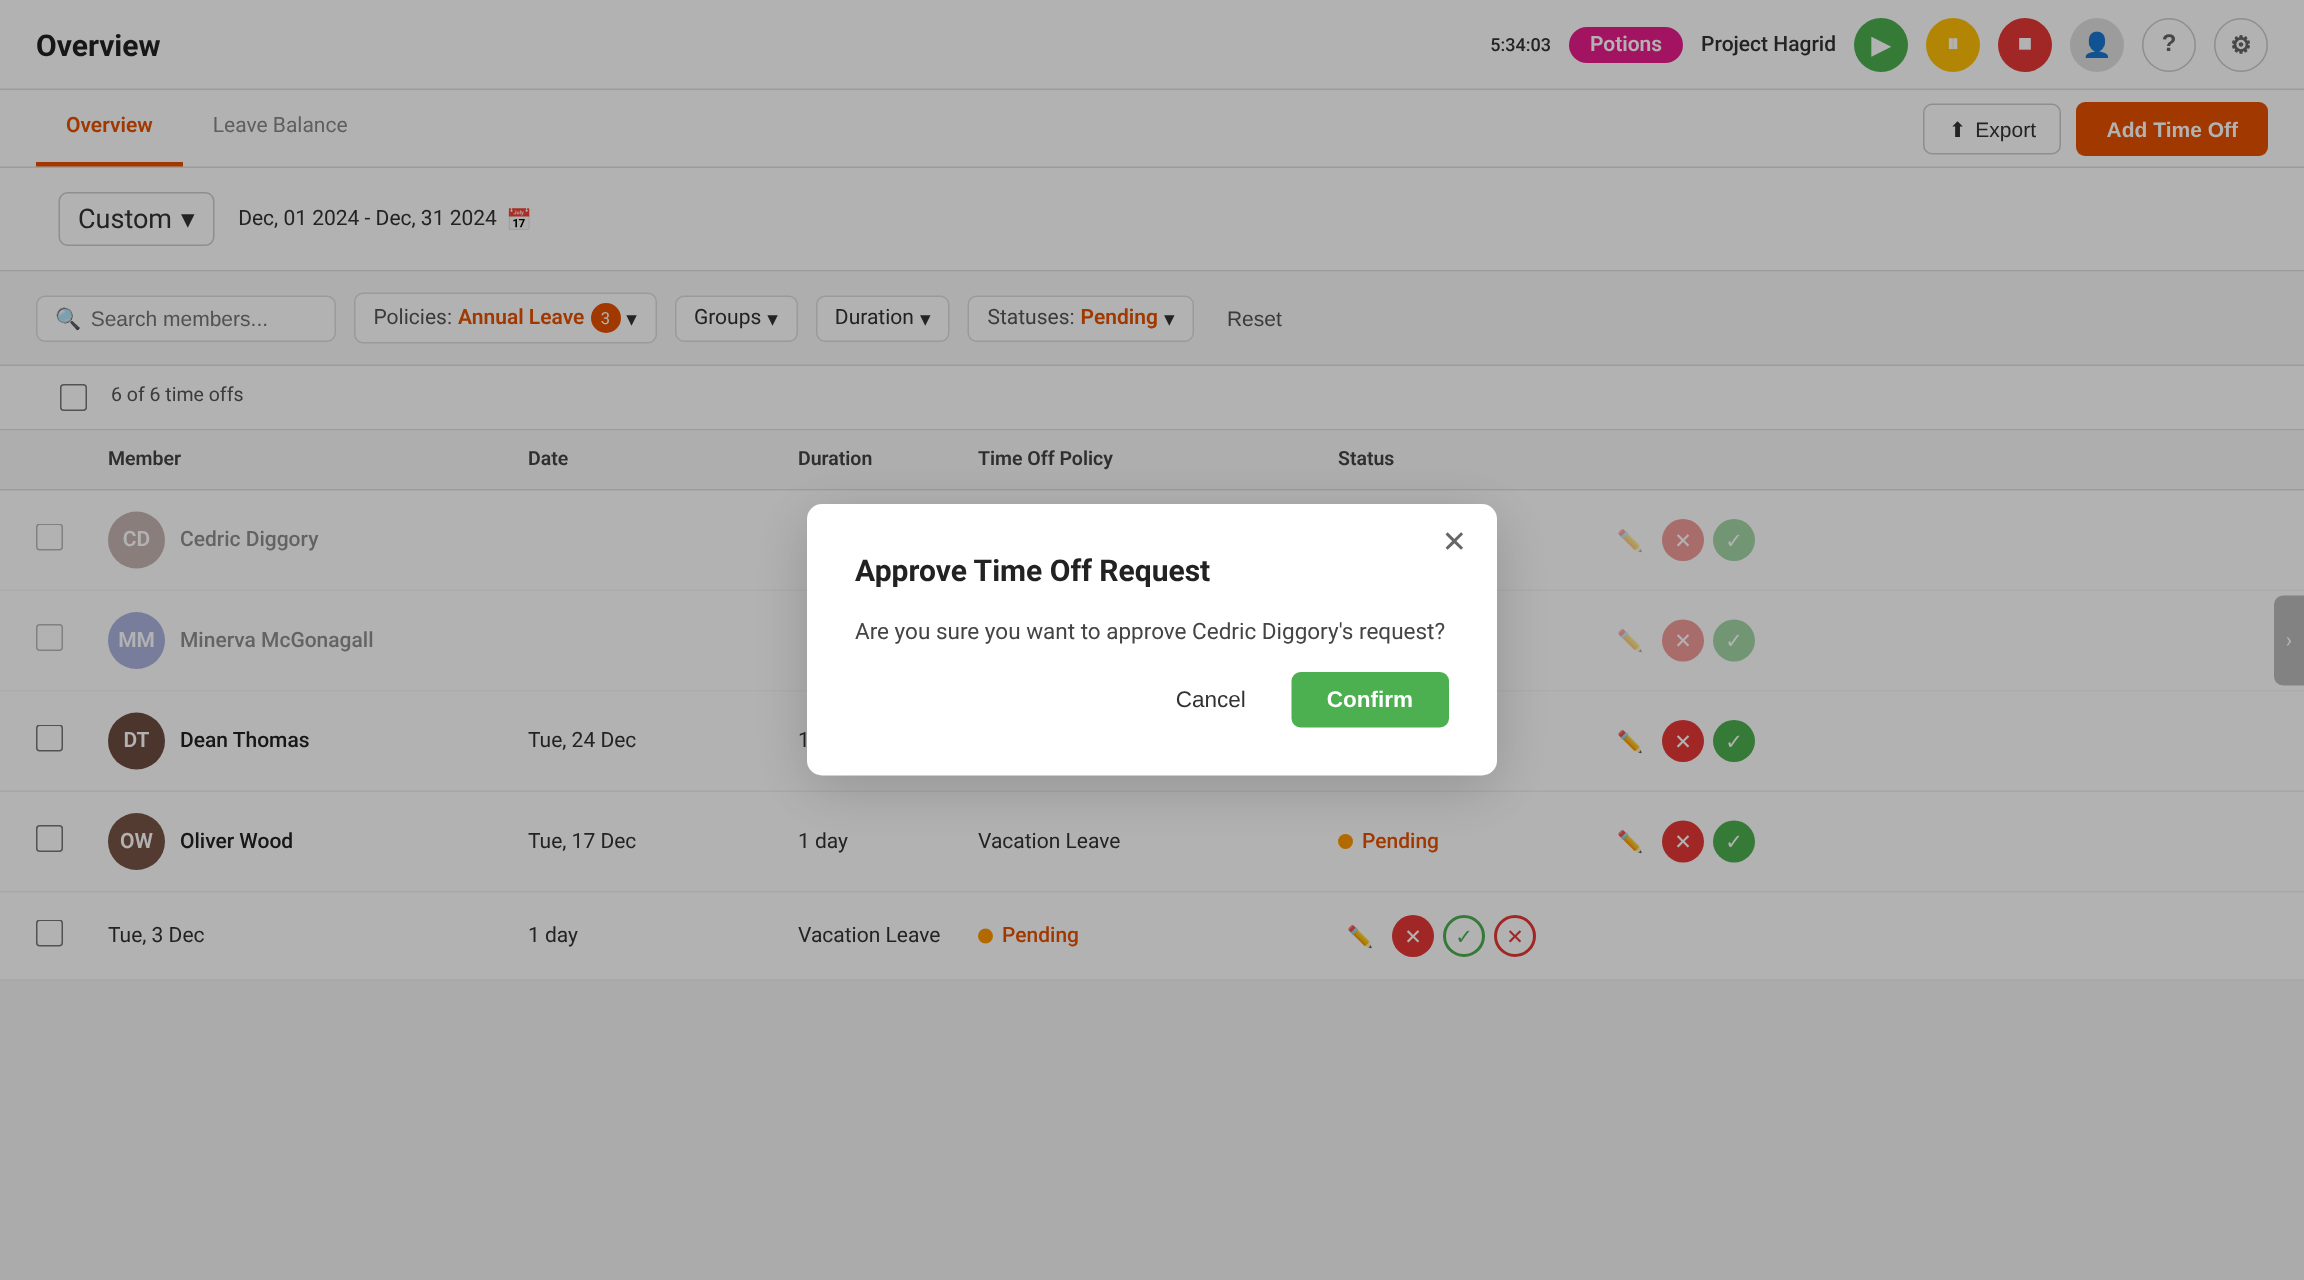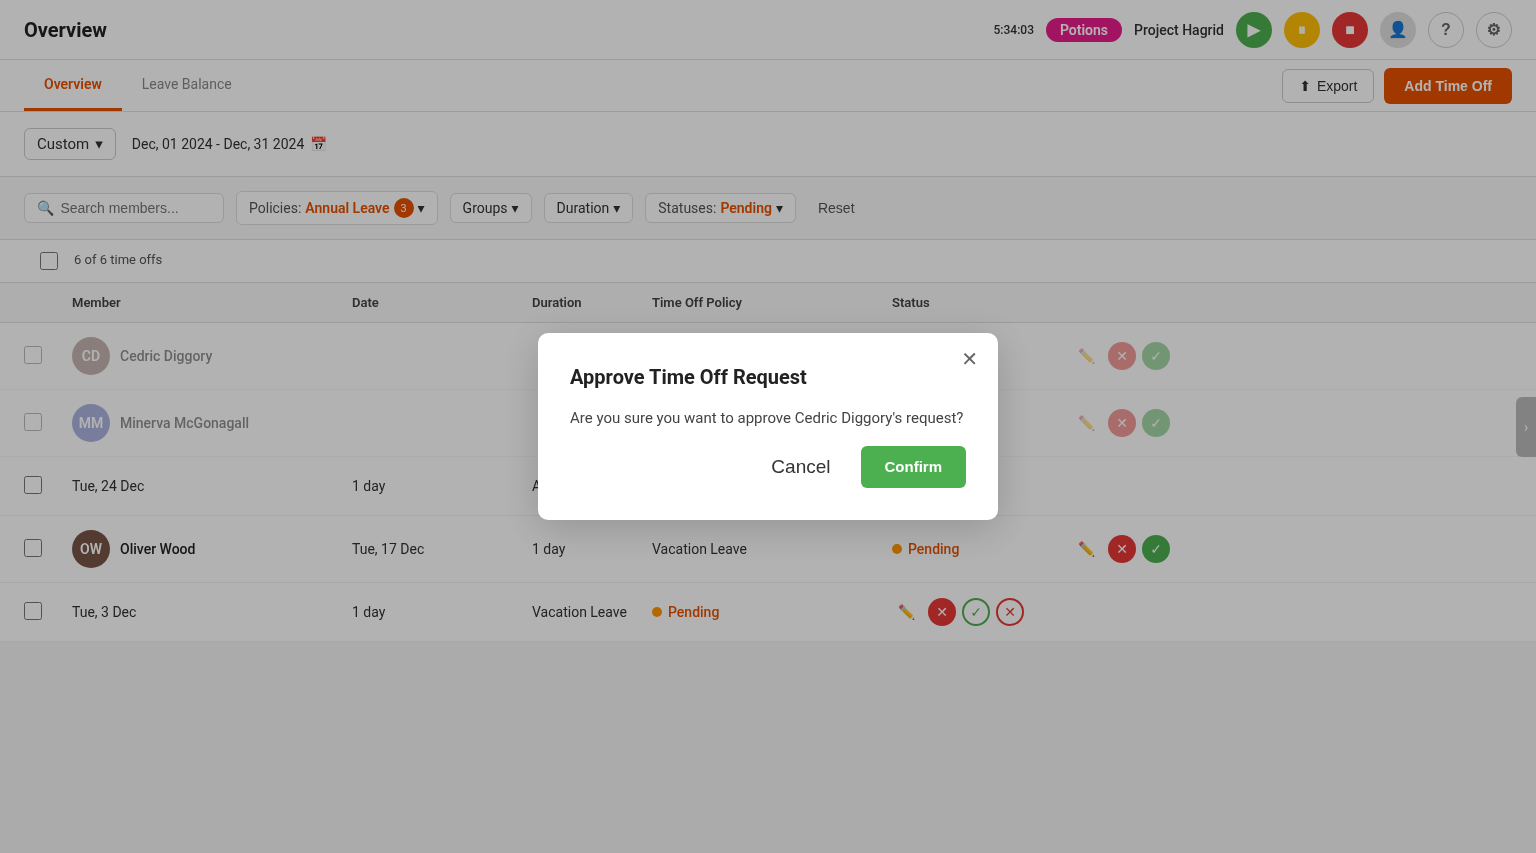--- a/index.html
+++ b/index.html
@@ -23,21 +23,21 @@
     .tabs-bar { display: flex; align-items: center; justify-content: space-between; padding: 0 24px; background: #fff; border-bottom: 1px solid #e0e0e0; }
     .tabs { display: flex; gap: 0; }
     .tab { padding: 16px 20px; font-size: 14px; color: #888; cursor: pointer; border-bottom: 3px solid transparent; }
     .tab.active { color: #e65100; border-bottom: 3px solid #e65100; font-weight: 600; }
     .tabs-actions { display: flex; gap: 10px; align-items: center; }
     .export-btn { border: 1px solid #ccc; background: #fff; color: #333; padding: 8px 16px; border-radius: 6px; cursor: pointer; font-size: 14px; display: flex; align-items: center; gap: 6px; }
     .add-time-off-btn { background: #e65100; color: #fff; border: none; padding: 10px 20px; border-radius: 6px; cursor: pointer; font-size: 14px; font-weight: 600; }
 
     
     .filters-bar { display: flex; align-items: center; gap: 16px; padding: 16px 24px; background: #fff; border-bottom: 1px solid #e0e0e0; }
-    .date-dropdown { border: 1px solid #ccc; background: #fff; padding: 6px 12px; border-radius: 6px; cursor: pointer; font-size: 15px; display: flex; align-items: center; gap: 6px; }
+    .date-dropdown { border: 1px solid #ccc; background: #fff; padding: 6px 12px; border-radius: 6px; cursor: pointer; font-size: 18px; display: flex; align-items: center; gap: 6px; margin-left: 15px; }
     .date-range { font-size: 14px; color: #333; display: flex; align-items: center; gap: 6px; }
 
     
     .search-filter-row { display: flex; align-items: center; gap: 12px; padding: 14px 24px; background: #f9f9f9; border-bottom: 1px solid #e0e0e0; }
     .search-box { display: flex; align-items: center; gap: 6px; border: 1px solid #ddd; border-radius: 6px; padding: 6px 12px; background: #fff; min-width: 200px; }
     .search-box input { border: none; outline: none; font-size: 14px; color: #999; background: transparent; width: 150px; }
     .filter-chip { display: flex; align-items: center; gap: 4px; border: 1px solid #ddd; border-radius: 6px; padding: 6px 12px; background: #fff; cursor: pointer; font-size: 14px; }
     .filter-chip .orange { color: #e65100; font-weight: 600; }
     .filter-chip .badge { background: #e65100; color: #fff; border-radius: 50%; width: 20px; height: 20px; display: inline-flex; align-items: center; justify-content: center; font-size: 11px; }
     .reset-btn { border: none; background: transparent; color: #555; font-size: 14px; cursor: pointer; padding: 6px 10px; }
@@ -66,21 +66,21 @@
     
     .count-row { display: flex; align-items: flex-start; padding: 12px 40px; background: #fff; border-bottom: 1px solid #e0e0e0; gap: 16px; }
     .count-text { font-size: 13px; color: #555; }
 
     
     .modal-overlay { position: fixed; top: 0; left: 0; width: 100%; height: 100%; background: rgba(0,0,0,0.3); display: flex; align-items: center; justify-content: center; z-index: 1000; }
     .modal { background: #fff; border-radius: 10px; padding: 32px; width: 460px; max-width: 90vw; box-shadow: 0 8px 40px rgba(0,0,0,0.18); position: relative; }
     .modal-title { font-size: 20px; font-weight: 700; color: #222; margin-bottom: 18px; }
     .modal-body { font-size: 15px; color: #444; margin-bottom: 16px; line-height: 1.5; }
     .modal-actions { display: flex; justify-content: flex-end; gap: 12px; }
-    .cancel-btn { background: transparent; border: none; color: #333; font-size: 19px; font-weight: 500; cursor: pointer; padding: 10px 18px; border-radius: 6px; }
+    .cancel-btn { background: transparent; border: none; color: #333; font-size: 15px; font-weight: 500; cursor: pointer; padding: 10px 18px; border-radius: 6px; }
     .confirm-btn { background: #4caf50; color: #fff; border: none; font-size: 15px; font-weight: 600; cursor: pointer; padding: 10px 24px; border-radius: 6px; }
     .modal-close { position: absolute; top: 16px; right: 20px; background: none; border: none; font-size: 20px; cursor: pointer; color: #666; line-height: 1; }
 
     
     .sidebar-handle { position: fixed; right: 0; top: 50%; transform: translateY(-50%); width: 20px; height: 60px; background: #bbb; border-radius: 6px 0 0 6px; display: flex; align-items: center; justify-content: center; cursor: pointer; color: #fff; font-size: 14px; }
 
     
     .row-dimmed { opacity: 0.5; pointer-events: none; }
   </style>
 </head>
@@ -210,20 +210,24 @@
     </div>
     <div class="actions-cell">
       <div class="action-icon edit">✏️</div>
       <div class="action-icon deny" style="background:#e53935;color:#fff;border-radius:50%;width:28px;height:28px;display:flex;align-items:center;justify-content:center;">✕</div>
       <div class="action-icon approve" style="background:#4caf50;color:#fff;border-radius:50%;width:28px;height:28px;display:flex;align-items:center;justify-content:center;">✓</div>
     </div>
   </div>
 
   <div class="table-row">
     <div><input type="checkbox" class="checkbox" style=""></div>
+    <div class="member-cell">
+      <div class="avatar" style="background:#6d4c41;">DT</div>
+      <span class="member-name">Dean Thomas</span>
+    </div>
     <div>Tue, 24 Dec</div>
     <div>1 day</div>
     <div class="policy-cell">
       <span>Annual Leave</span>
     </div>
     <div class="status-cell">
       <span class="status-dot"></span>
       <span class="status-text">Pending</span>
     </div>
     <div class="actions-cell">

